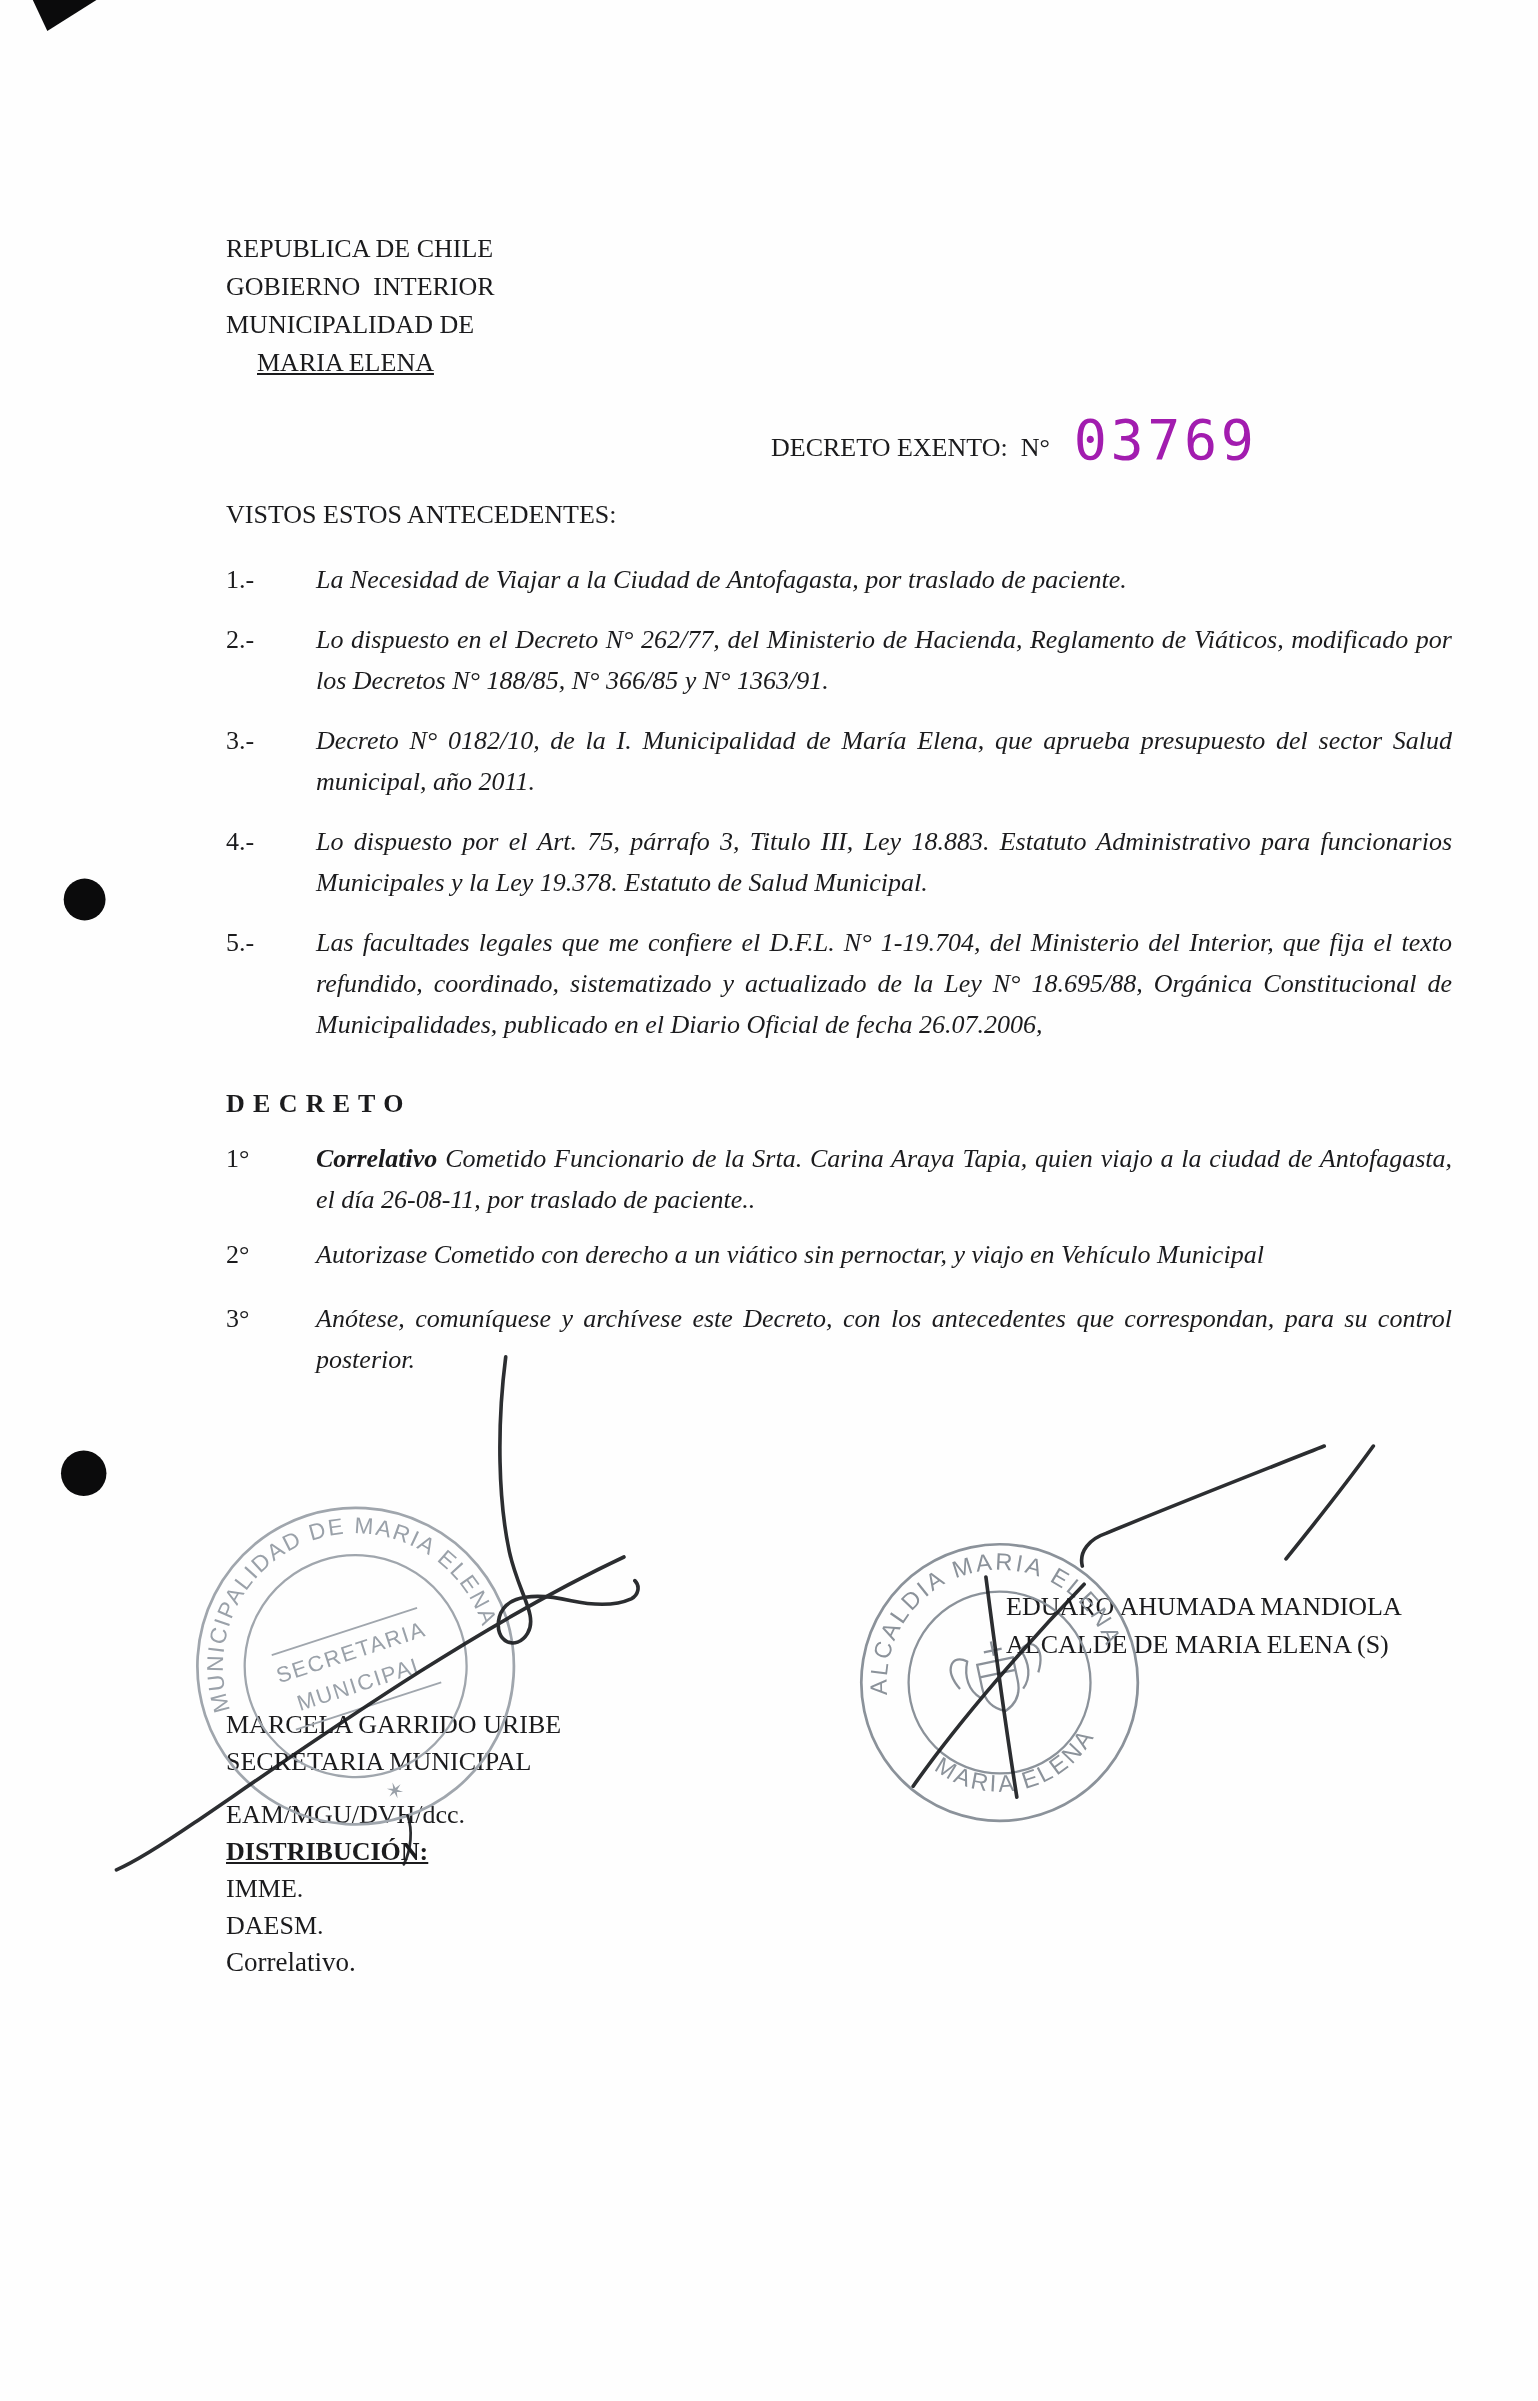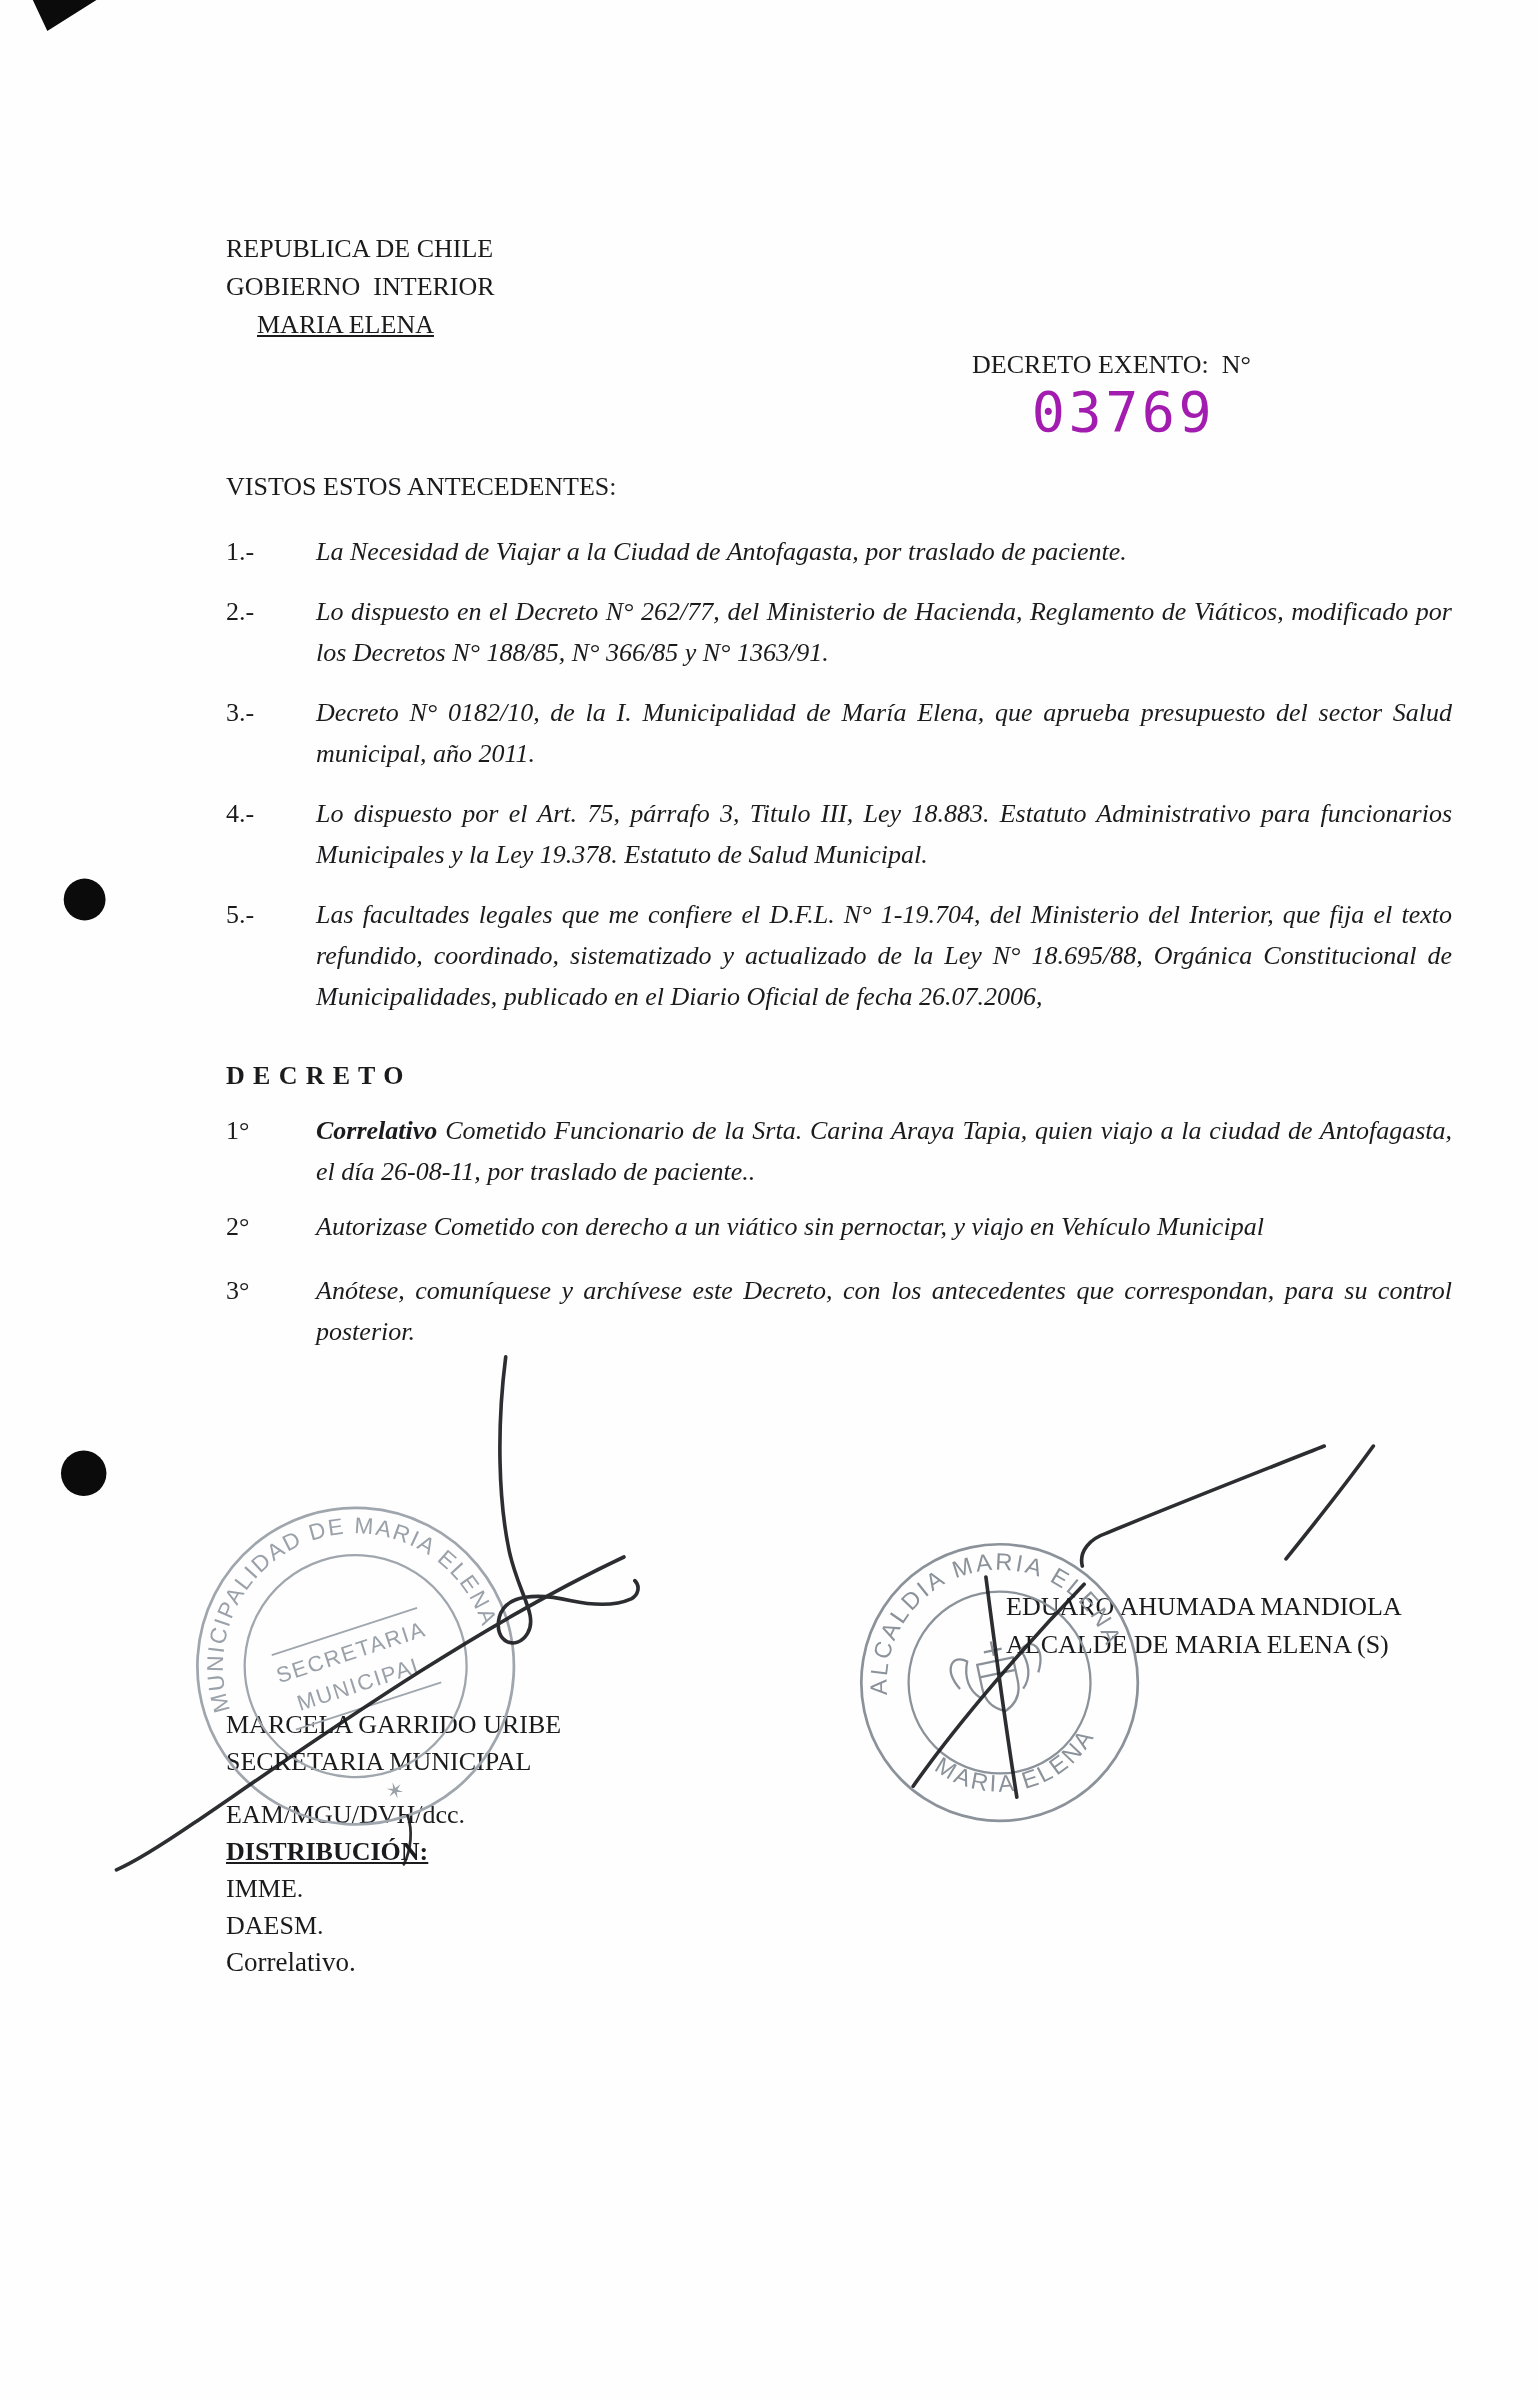--- a/index.html
+++ b/index.html
@@ -13,21 +13,21 @@
     color:#1b1b1d;
     overflow:hidden;
   }
   .content { padding:230px 86px 0 226px; }
 
   .letterhead { line-height:38px; }
   .letterhead div { white-space:pre; }
   .letterhead .ind { margin-left:31px; }
   .u { text-decoration:underline; }
 
-  .decree-row { margin-left:545px; display:flex; align-items:center; white-space:pre;flex-direction:column; }
+  .decree-row { margin-left:545px; margin-top:31px; display:flex; align-items:flex-end; white-space:pre; }
   .decree-number {
     font-family:"DejaVu Sans Mono", monospace;
     font-size:55px; letter-spacing:3.6px; line-height:1;
     margin-left:24px; color:#a21caf;
   }
   .place-date { margin-left:545px; margin-top:24px; white-space:pre; }
 
   .vistos-title { margin-top:25.5px; }
   .items { margin-top:24px; }
   .item { display:flex; margin-bottom:19px; }
@@ -55,20 +55,21 @@
 </head>
 <body>
 
 <div class="page">
 
   <div class="content">
 
     <div class="letterhead">
       <div>REPUBLICA DE CHILE</div>
       <div>GOBIERNO  INTERIOR</div>
+      <div>MUNICIPALIDAD DE</div>
       <div class="u ind">MARIA ELENA</div>
     </div>
 
     <div class="decree-row">
       <span>DECRETO EXENTO:  N°</span>
       <span class="decree-number">03769</span>
     </div>
 
 
     <div class="vistos-title">VISTOS ESTOS ANTECEDENTES:</div>

